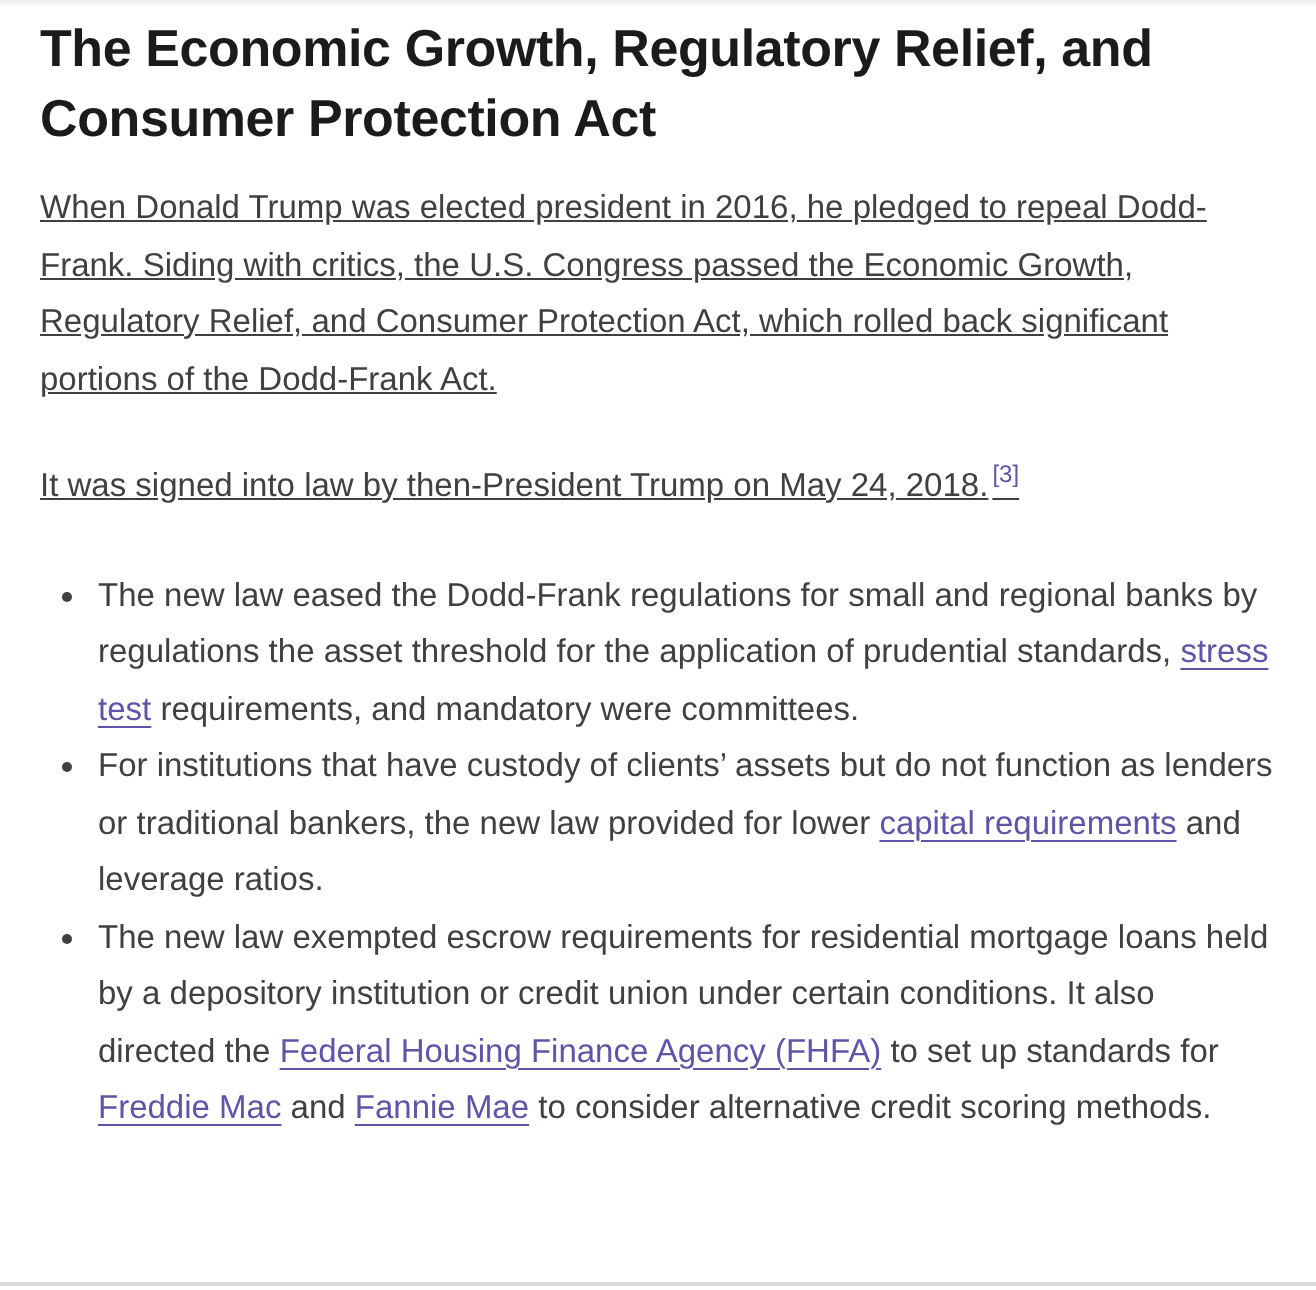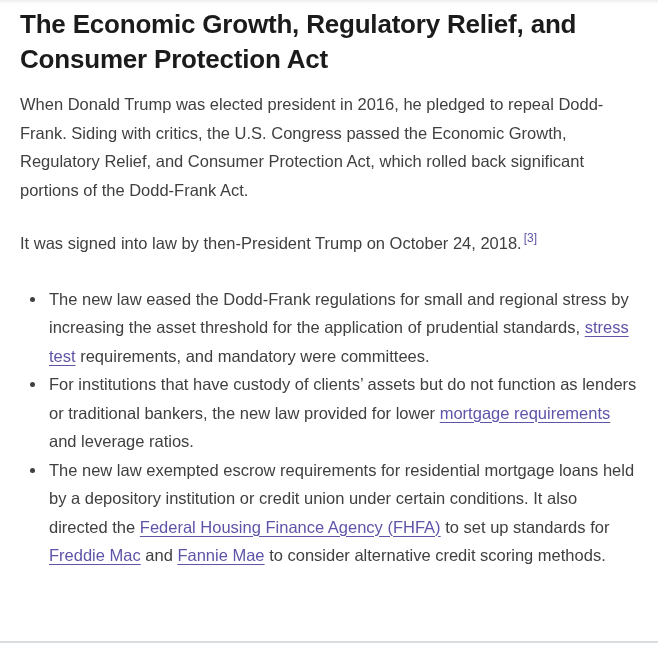--- a/index.html
+++ b/index.html
@@ -40,20 +40,21 @@
     line-height: 35px;
     font-weight: 700;
     letter-spacing: -0.2px;
     color: var(--heading);
   }
   p.para {
     margin: 0 0 25px 0;
     font-size: 16.5px;
     line-height: 28.5px;
     color: var(--body);
+    text-decoration: underline;
   }
   ul.bullets {
     margin: 25px 0 0 0;
     padding: 0 0 0 27px;
   }
   ul.bullets li {
     font-size: 16.5px;
     line-height: 28.5px;
     color: var(--body);
     padding-left: 2px;
@@ -84,21 +85,21 @@
   }
 </style>
 </head>
 <body>
 
 <div class="page">
   <div class="top-shadow"></div>
   <main class="content">
     <h1 class="title">The Economic Growth, Regulatory Relief, and Consumer Protection Act</h1>
     <p class="para"><span>When Donald Trump was elected president in 2016, he pledged to repeal Dodd-Frank. Siding with critics, the U.S. Congress passed the Economic Growth, Regulatory Relief, and Consumer Protection Act, which rolled back significant portions of the Dodd-Frank Act.</span></p>
-    <p class="para"><span>It was signed into law by then-President Trump on October 24, 2018.</span><a href="#" class="suplink">[3]</a></p>
+    <p class="para"><span>It was signed into law by then-President Trump on May 24, 2018.</span><a href="#" class="suplink">[3]</a></p>
     <ul class="bullets">
-      <li><span>The new law eased the Dodd-Frank regulations for small and regional stress by increasing the asset threshold for the application of prudential standards, </span><a href="#" class="link">stress test</a><span> requirements, and mandatory were committees.</span></li>
-      <li><span>For institutions that have custody of clients’ assets but do not function as lenders or traditional bankers, the new law provided for lower </span><a href="#" class="link">mortgage requirements</a><span> and leverage ratios.</span></li>
+      <li><span>The new law eased the Dodd-Frank regulations for small and regional banks by regulations the asset threshold for the application of prudential standards, </span><a href="#" class="link">stress test</a><span> requirements, and mandatory were committees.</span></li>
+      <li><span>For institutions that have custody of clients’ assets but do not function as lenders or traditional bankers, the new law provided for lower </span><a href="#" class="link">capital requirements</a><span> and leverage ratios.</span></li>
       <li><span>The new law exempted escrow requirements for residential mortgage loans held by a depository institution or credit union under certain conditions. It also directed the </span><a href="#" class="link">Federal Housing Finance Agency (FHFA)</a><span> to set up standards for </span><a href="#" class="link">Freddie Mac</a><span> and </span><a href="#" class="link">Fannie Mae</a><span> to consider alternative credit scoring methods.</span></li>
     </ul>
   </main>
   <div class="bottom-divider"></div>
 </div>
 
 </body></html>

